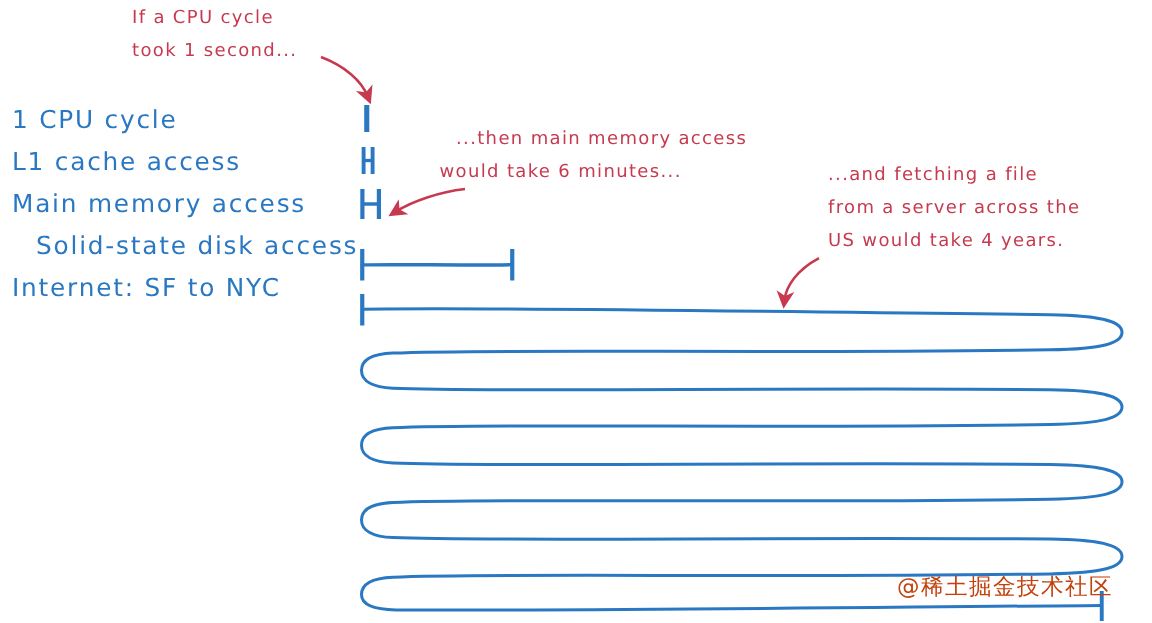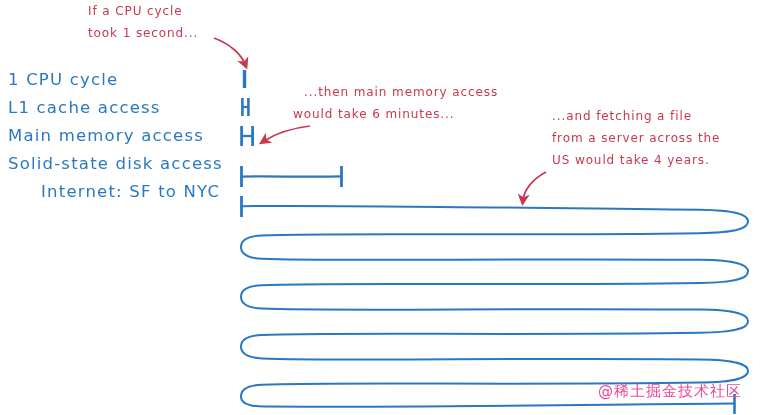--- a/index.html
+++ b/index.html
@@ -41,21 +41,21 @@
     letter-spacing: 0.9px;
     line-height: 22px;
     color: #c6394f;
     white-space: nowrap;
   }
   .watermark {
     position: absolute;
     font-family: "DejaVu Sans", sans-serif;
     font-size: 15px;
     letter-spacing: 1px;
-    color: #ec4899;
+    color: #c2410c;
     white-space: nowrap;
   }
 </style>
 </head>
 <body>
 
 <div id="canvas">
 
   <svg id="sketch" viewBox="0 0 768 415">
     <defs>
@@ -125,23 +125,23 @@
 
     <path d="M546,172 C 531,180 524,191 523,200" stroke="#c6394f" stroke-width="1.7" fill="none" marker-end="url(#arrowRed)"></path>
   </svg>
 
   <div class="row-label" style="left:8px; top:70px;">1 CPU cycle</div>
 
   <div class="row-label" style="left:8px; top:98px;text-align:right;">L1 cache access</div>
 
   <div class="row-label" style="left:8px; top:126px;">Main memory access</div>
 
-  <div class="row-label" style="left:8px; top:154px;text-align:right;">Solid-state disk access</div>
+  <div class="row-label" style="left:24px; top:154px;text-align:right;">Solid-state disk access</div>
 
-  <div class="row-label" style="left:8px; top:182px;margin-left:33px;">Internet: SF to NYC</div>
+  <div class="row-label" style="left:8px; top:182px;">Internet: SF to NYC</div>
 
   <div class="annot" style="left:88px; top:0px;">If a CPU cycle</div>
   <div class="annot" style="left:88px; top:22px;">took 1 second...</div>
 
   <div class="annot" style="left:288px; top:81px;margin-left:16px;">...then main memory access</div>
   <div class="annot" style="left:293px; top:103px;">would take 6 minutes...</div>
 
   <div class="annot" style="left:552px; top:127px;">from a server across the</div>
   <div class="annot" style="left:552px; top:105px;">...and fetching a file</div>
   <div class="annot" style="left:552px; top:149px;">US would take 4 years.</div>

